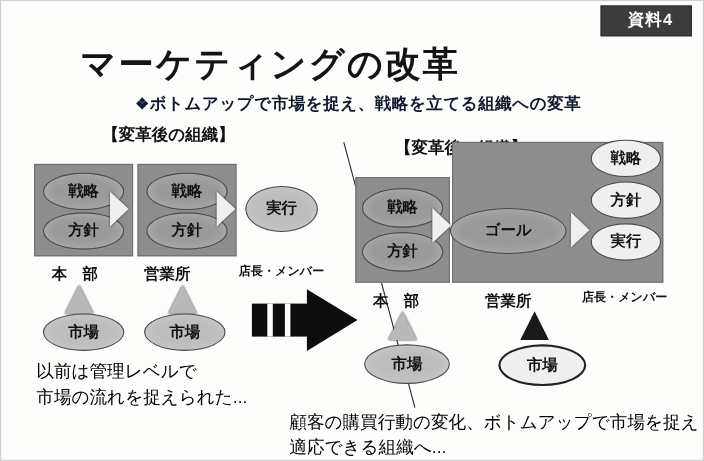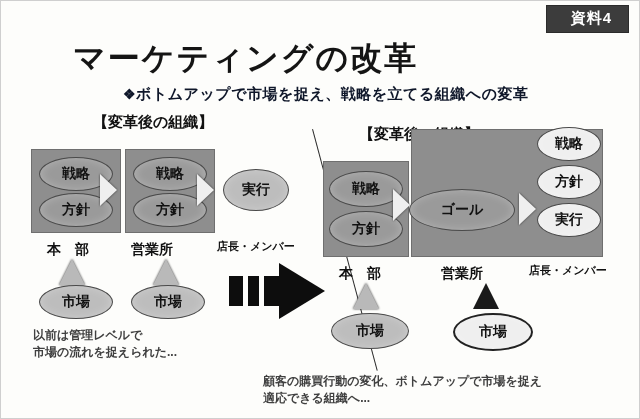--- a/index.html
+++ b/index.html
@@ -120,21 +120,21 @@
   }
 
   
   .diag{
     position:absolute;
     background:#2a2a2a;
     height:1px;
     transform-origin:0 0;
   }
 
-  .note{position:absolute;font-size:12px;font-weight:bold;line-height:1.45;color:#404040;}
+  .note{position:absolute;font-size:16px;font-weight:normal;line-height:1.45;color:#000000;}
 </style>
 </head>
 <body>
 
 <div id="slide">
 
   <div class="corner-tag">資料4</div>
 
   <div class="title">マーケティングの改革</div>
 

